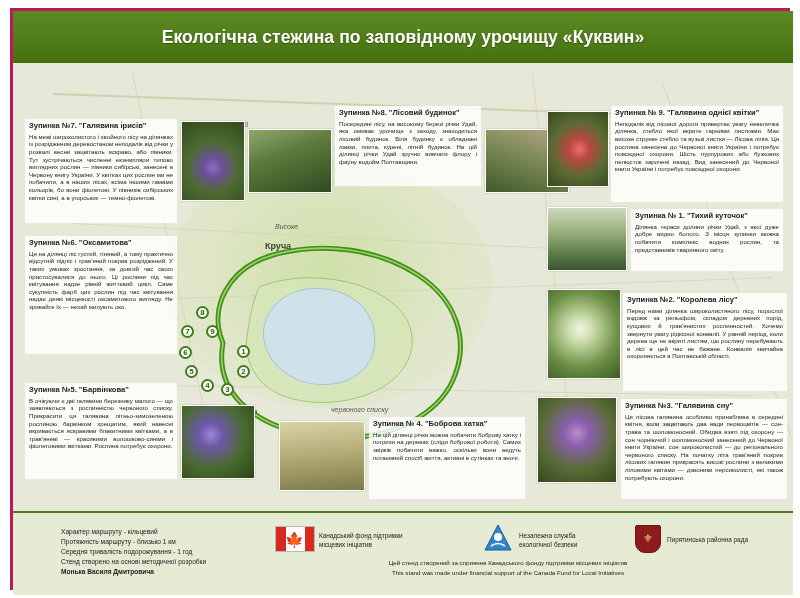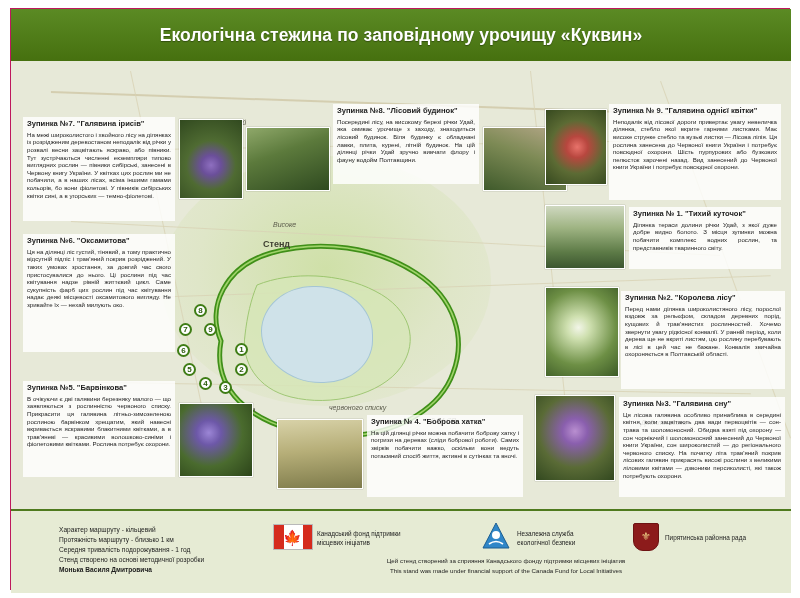--- a/index.html
+++ b/index.html
@@ -5,21 +5,21 @@
   html,body{margin:0;padding:0;}
   body{
     width:800px;height:598px;
     background:#ffffff;
     font-family:"Liberation Sans", sans-serif;
     overflow:hidden;
   }
   #poster{
     position:absolute;left:10px;top:8px;width:780px;height:582px;
     background:#ffffff;
-    border:1px solid #be185d;
+    border:3px solid #be185d;
     box-sizing:border-box;
   }
   
   #header{
     position:absolute;left:0;top:0;width:780px;height:52px;
     background:#4f7a1e;
     background:linear-gradient(#5b8a24,#46700f);
   }
   #header-title{
     position:absolute;left:0;top:0;width:780px;height:52px;
@@ -145,21 +145,21 @@
     <div class="road road-thin" style="left:650px;top:20px;width:380px;transform:rotate(70deg);"></div>
 
     <svg id="trail" viewBox="0 0 330 260">
       <path d="M60,120 C45,85 65,45 110,32 C160,18 215,26 255,52 C295,78 305,118 292,152 C280,186 240,210 196,214 C150,218 104,206 78,180 C60,162 56,142 60,120 Z" fill="none" stroke="#3f8f18" stroke-width="5"></path>
       <path d="M60,120 C45,85 65,45 110,32 C160,18 215,26 255,52 C295,78 305,118 292,152 C280,186 240,210 196,214 C150,218 104,206 78,180 C60,162 56,142 60,120 Z" fill="none" stroke="#9fd36a" stroke-width="1.6"></path>
       <path d="M96,64 C130,50 180,52 214,70 C250,88 258,120 240,146 C220,174 170,186 130,176 C96,168 80,140 84,114 C86,96 90,78 96,64 Z" fill="#d7e7b8" stroke="#8fbf5f" stroke-width="1" opacity=".8"></path>
     </svg>
 
     <div id="water"></div>
 
-    <div class="map-label map-label-strong" style="left:252px;top:178px;font-size:9px;">Стенд</div>
+    <div class="map-label map-label-strong" style="left:252px;top:178px;font-size:9px;">Круча</div>
 
     <div class="map-label" style="left:196px;top:58px;">Харківський</div>
     <div class="map-label" style="left:262px;top:160px;">Високе</div>
     <div class="map-label" style="left:206px;top:345px;">Мала Круча</div>
     <div class="map-label" style="left:218px;top:355px;">0.05</div>
     <div class="map-label" style="left:318px;top:343px;">червоного списку</div>
     <div class="map-label" style="left:420px;top:356px;">0.64 СР</div>
     <div class="map-label" style="left:630px;top:358px;">Дейнлаєвська</div>
 
     <div class="stop-dot" style="left:183px;top:243px;">8</div>

